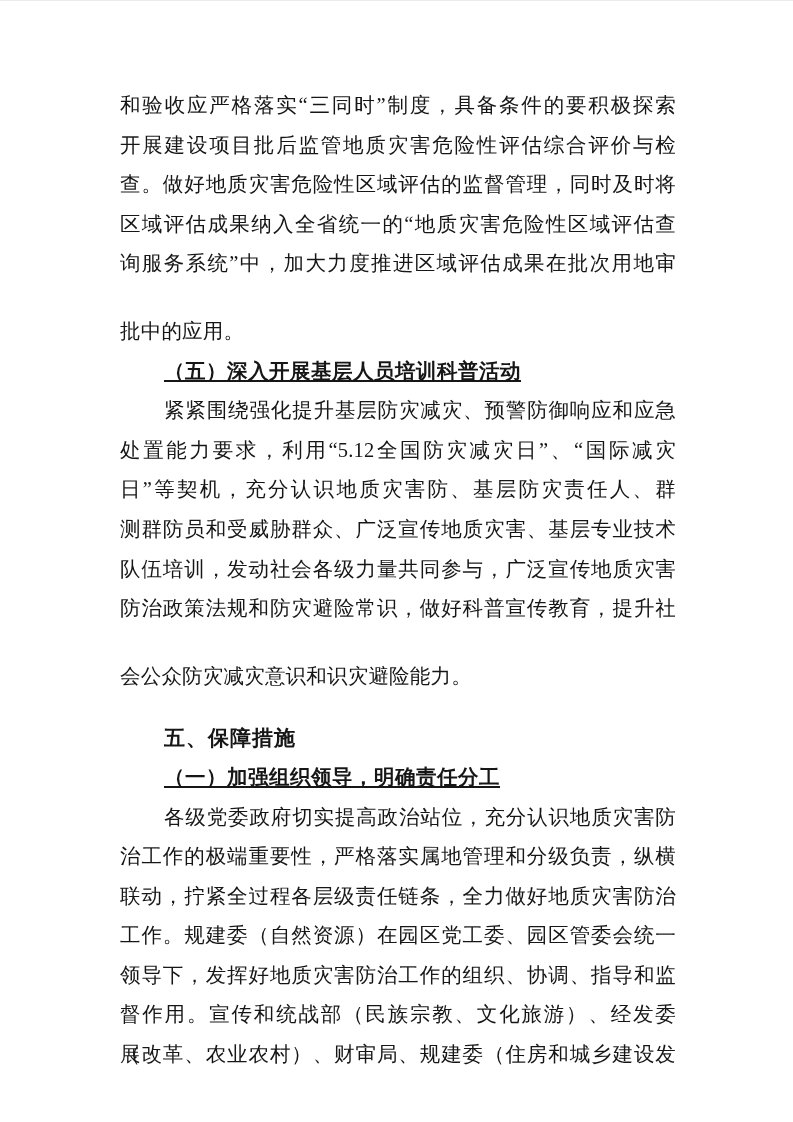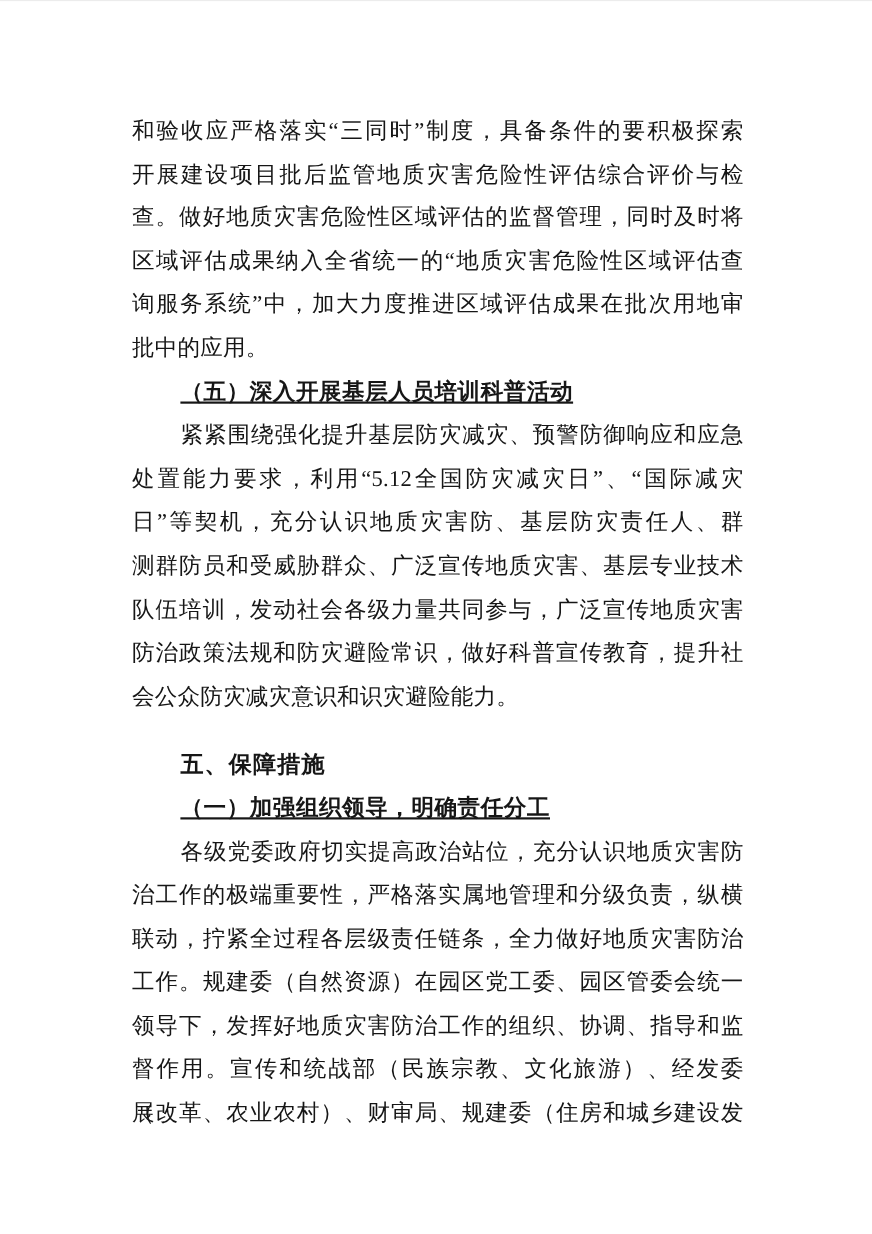--- a/index.html
+++ b/index.html
@@ -14,21 +14,21 @@
     background: #ffffff;
     overflow: hidden;
     border-top: 1px solid #ececec;
     box-sizing: border-box;
     font-family: "Liberation Serif", "DejaVu Serif", serif;
     color: #161616;
   }
   .text-block {
     position: absolute;
     left: 120px;
-    top: 99px;
+    top: 85px;
     width: 556px;
   }
   .ln {
     height: 39.6px;
     line-height: 39.6px;
     font-size: 20.5px;
     white-space: pre;
     letter-spacing: 0.2px;
   }
   
@@ -40,20 +40,21 @@
   
   .justify-indent {
     white-space: normal;
     text-align: justify;
     text-align-last: justify;
     text-indent: 44px;
   }
   
   .plain {
     text-align: left;
+    margin-top: 28px;
   }
   
   .heading-kai {
     text-indent: 44px;
     font-weight: 600;
     letter-spacing: 0.5px;
     text-decoration: underline;
   }
   
   .heading-hei {

